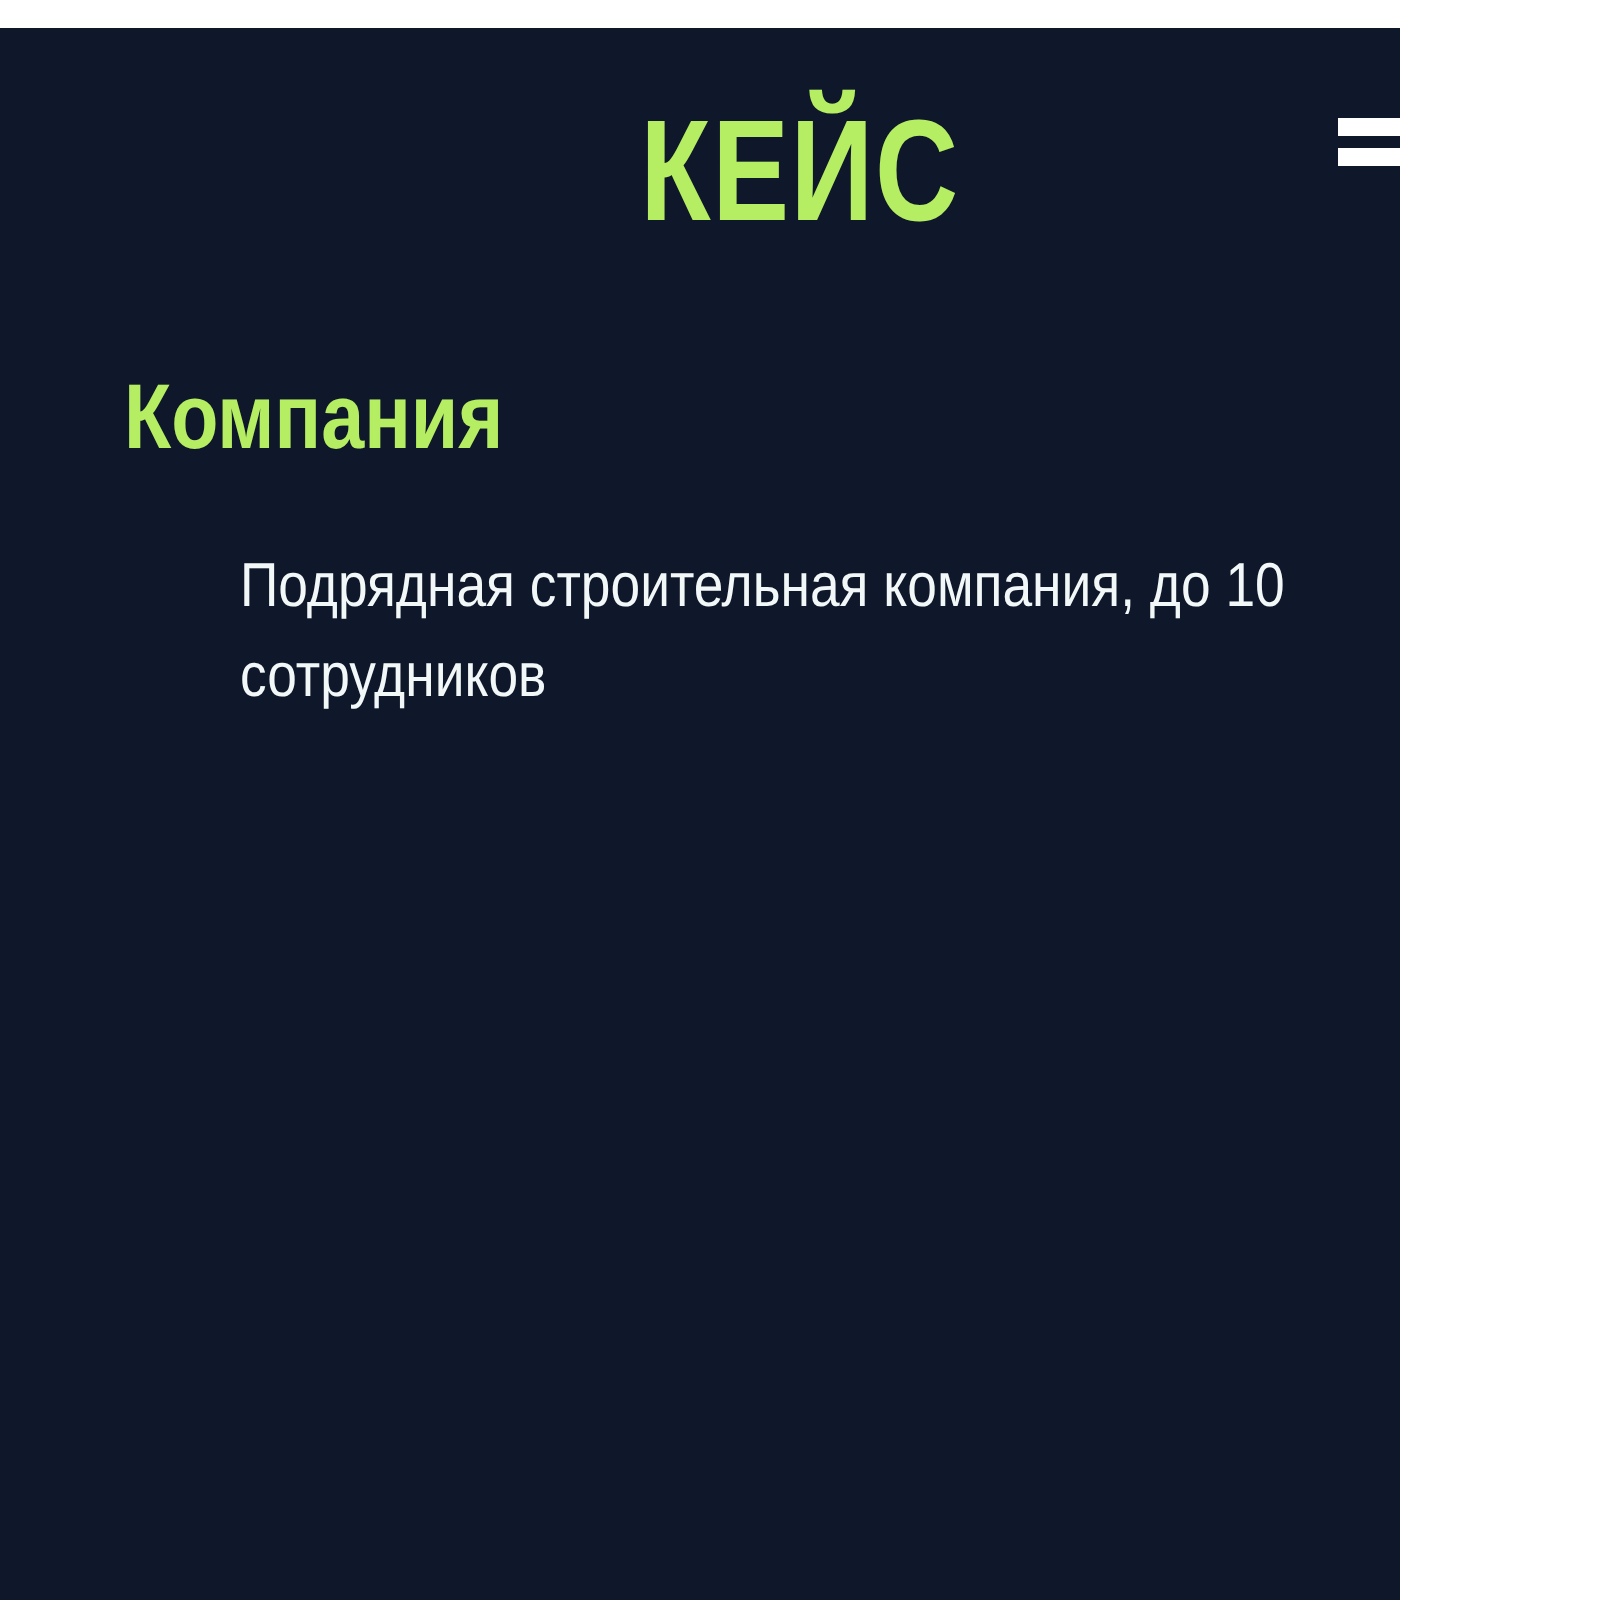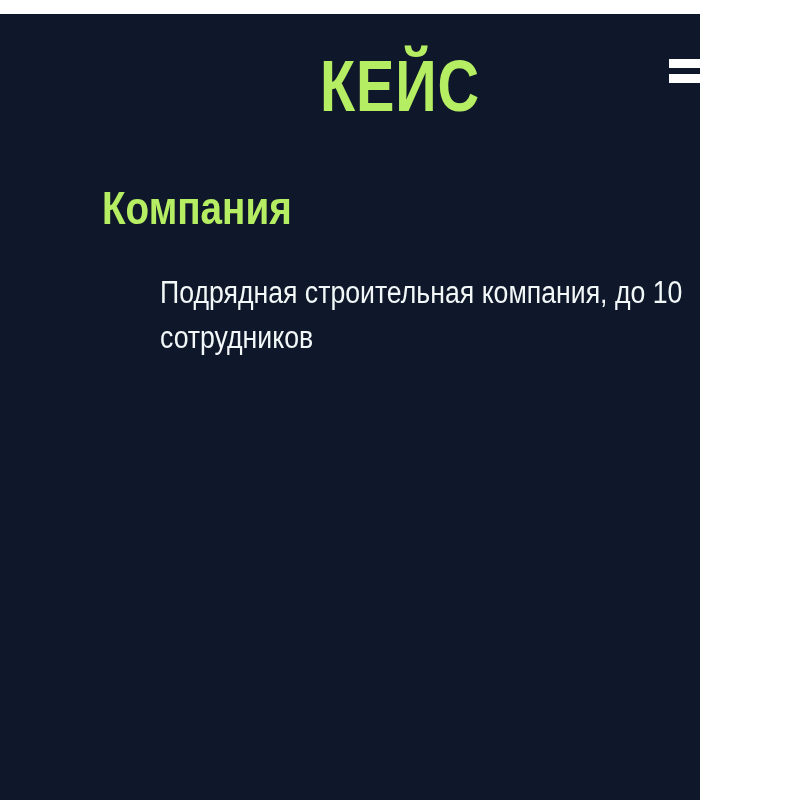--- a/index.html
+++ b/index.html
@@ -65,21 +65,21 @@
   }
 
   
   .content {
     position: absolute;
     left: 0;
     top: 168px;
     width: 800px;
   }
 
-  .block { position: relative; padding-left: 40px; }
+  .block { position: relative; }
 
   .heading {
     color: #B5EE62;
     font-family: "Liberation Sans Narrow", "Liberation Sans", sans-serif;
     font-size: 46px;
     font-weight: 700;
     line-height: 52px;
     letter-spacing: 0px;
     transform: scaleX(0.84);
     transform-origin: left center;

